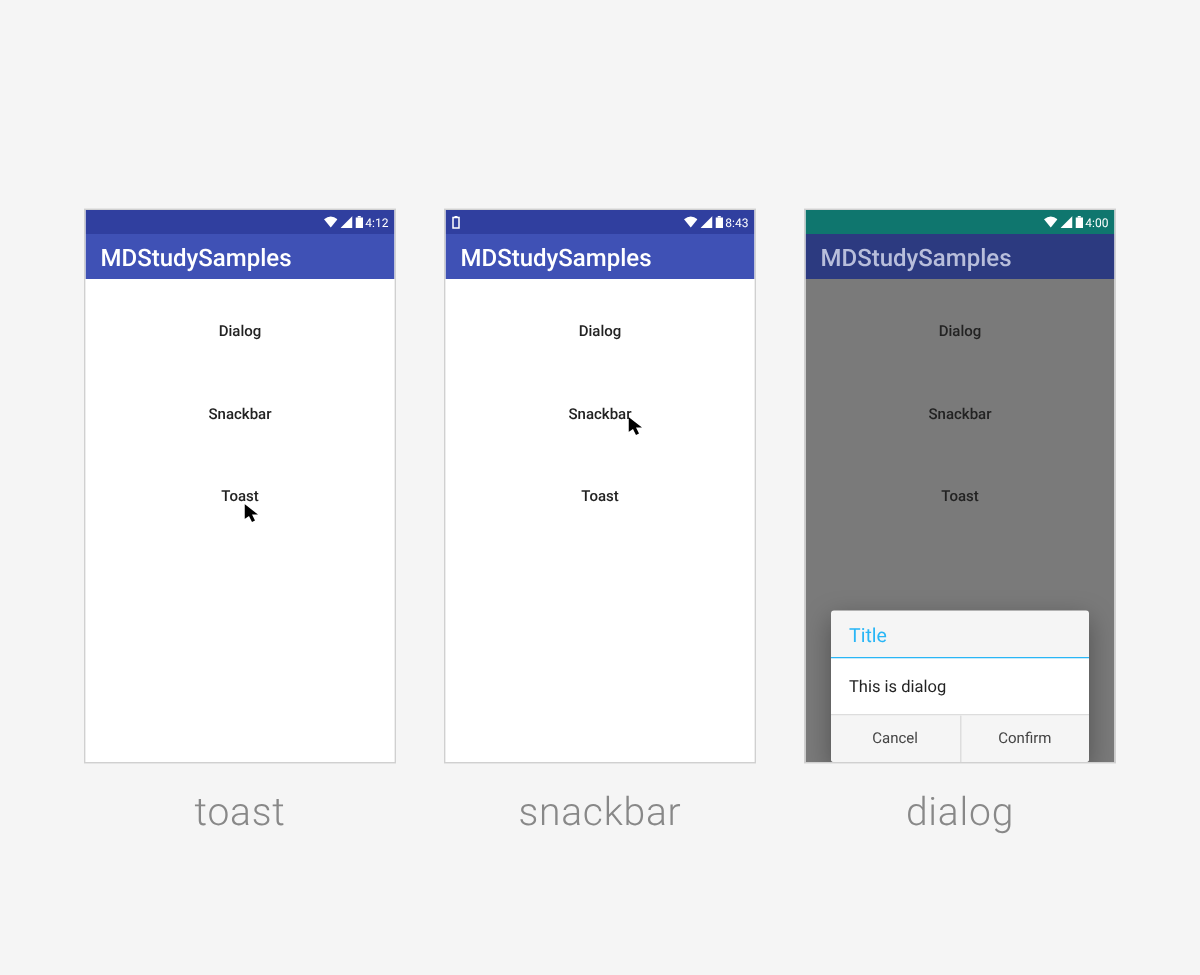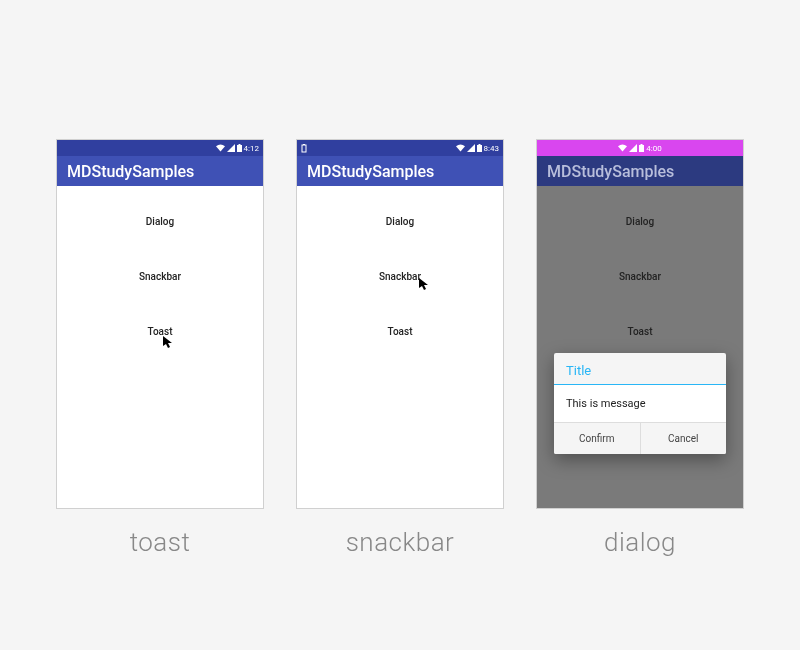--- a/index.html
+++ b/index.html
@@ -47,21 +47,21 @@
   .statusbar {
     height: 16px;
     background: #303f9f;
     display: flex;
     align-items: center;
     justify-content: space-between;
     padding: 0 4px;
     color: #ffffff;
     font-size: 8px;
   }
-  .phone.dimmed .statusbar { background: #d946ef; justify-content: center; }
+  .phone.dimmed .statusbar { background: #0f766e; }
   .sb-left { display:flex; align-items:center; gap:2px; }
   .sb-right { display: flex; align-items: center; gap: 2px; }
   .sb-icon { display:inline-flex; }
   .appbar {
     height: 30px;
     background: #3f51b5;
     color: #ffffff;
     display: flex;
     align-items: center;
     padding: 0 10px;
@@ -92,21 +92,21 @@
     font-size: 11px;
     color: #000;
     pointer-events: none;
   }
   .dialog-overlay {
     position: absolute;
     left: 0; right: 0; bottom: 0;
     top: 46px;
     background: rgba(0,0,0,0);
     display: flex;
-    align-items: center;
+    align-items: flex-end;
     justify-content: center;
   }
   .dialog {
     margin-top: 112px;
     width: 172px;
     background: #f5f5f5;
     border-radius: 2px;
     box-shadow: 0 6px 18px rgba(0,0,0,0.35);
     overflow: hidden;
   }
@@ -259,24 +259,24 @@
         <span>MDStudySamples</span>
       </div>
       <div class="content">
         <div class="menu-btn">Dialog</div>
         <div class="menu-btn">Snackbar</div>
         <div class="menu-btn">Toast</div>
       </div>
       <div class="dialog-overlay">
         <div class="dialog">
           <div class="dialog-title">Title</div>
-          <div class="dialog-msg">This is message</div>
+          <div class="dialog-msg">This is dialog</div>
           <div class="dialog-actions">
+            <div class="dialog-action">Cancel</div>
             <div class="dialog-action">Confirm</div>
-            <div class="dialog-action">Cancel</div>
           </div>
         </div>
       </div>
     </div>
     <div class="caption">dialog</div>
   </div>
 
 </div>
 
 </body></html>

